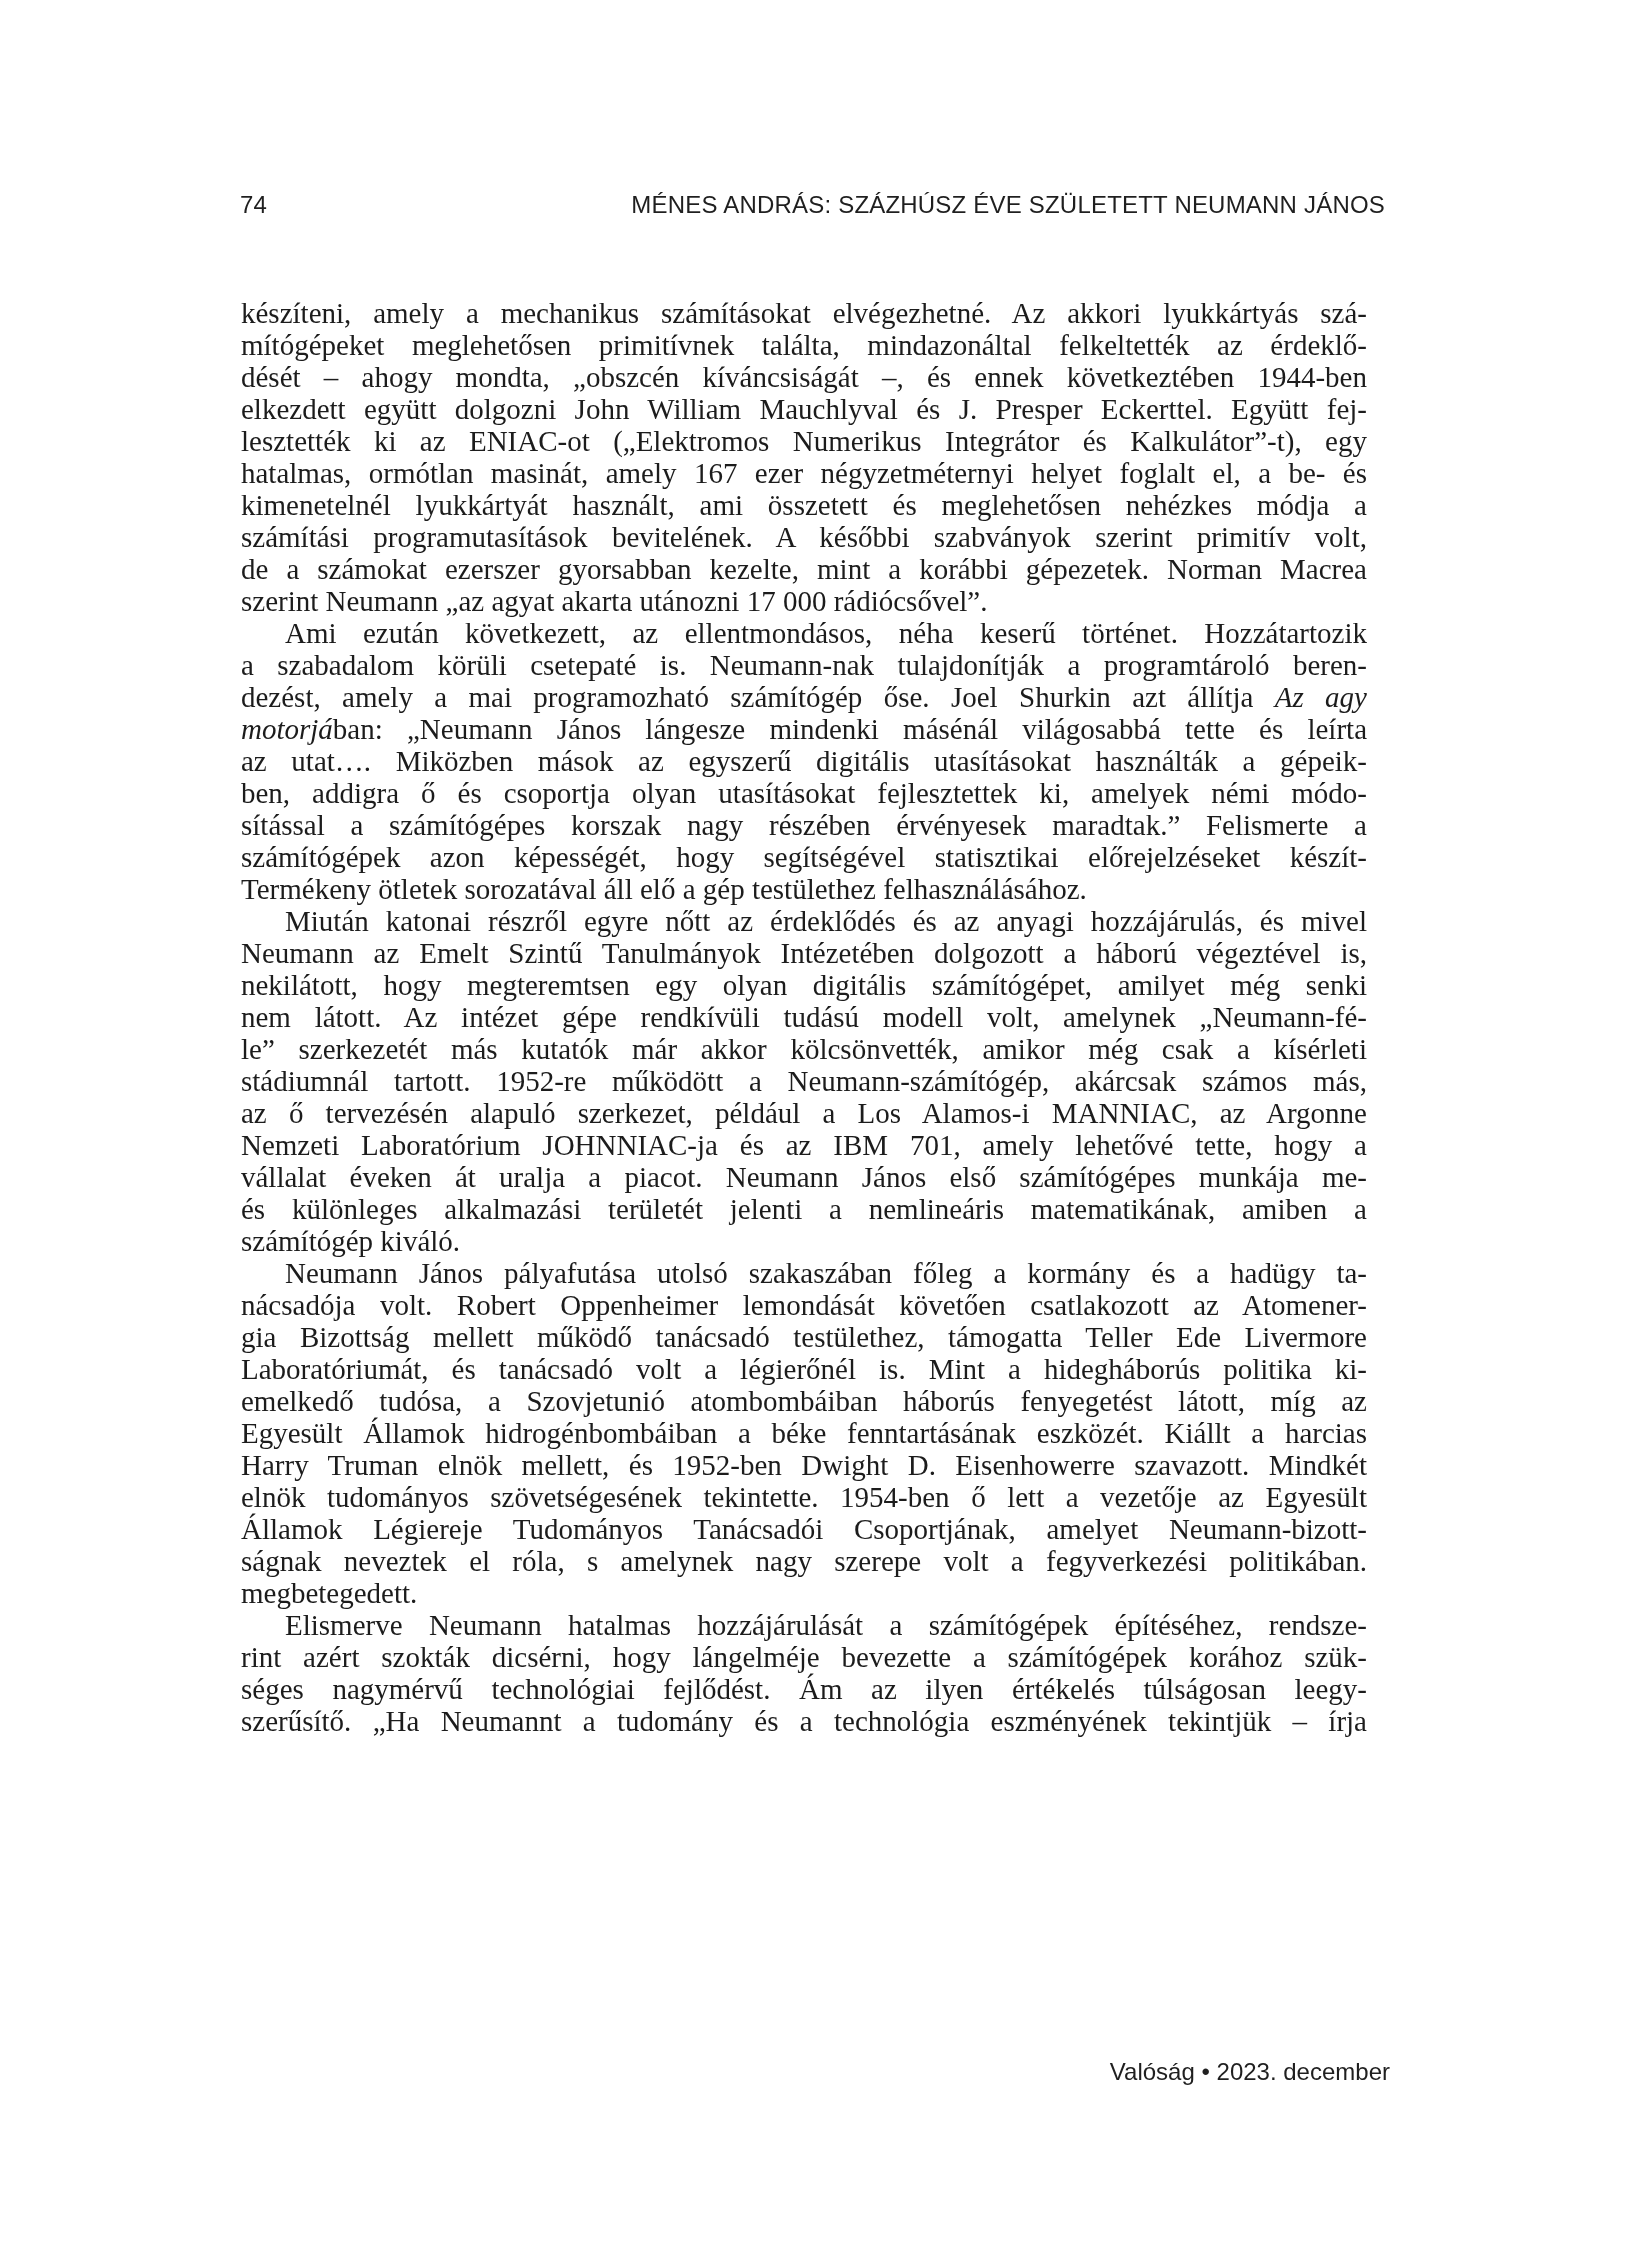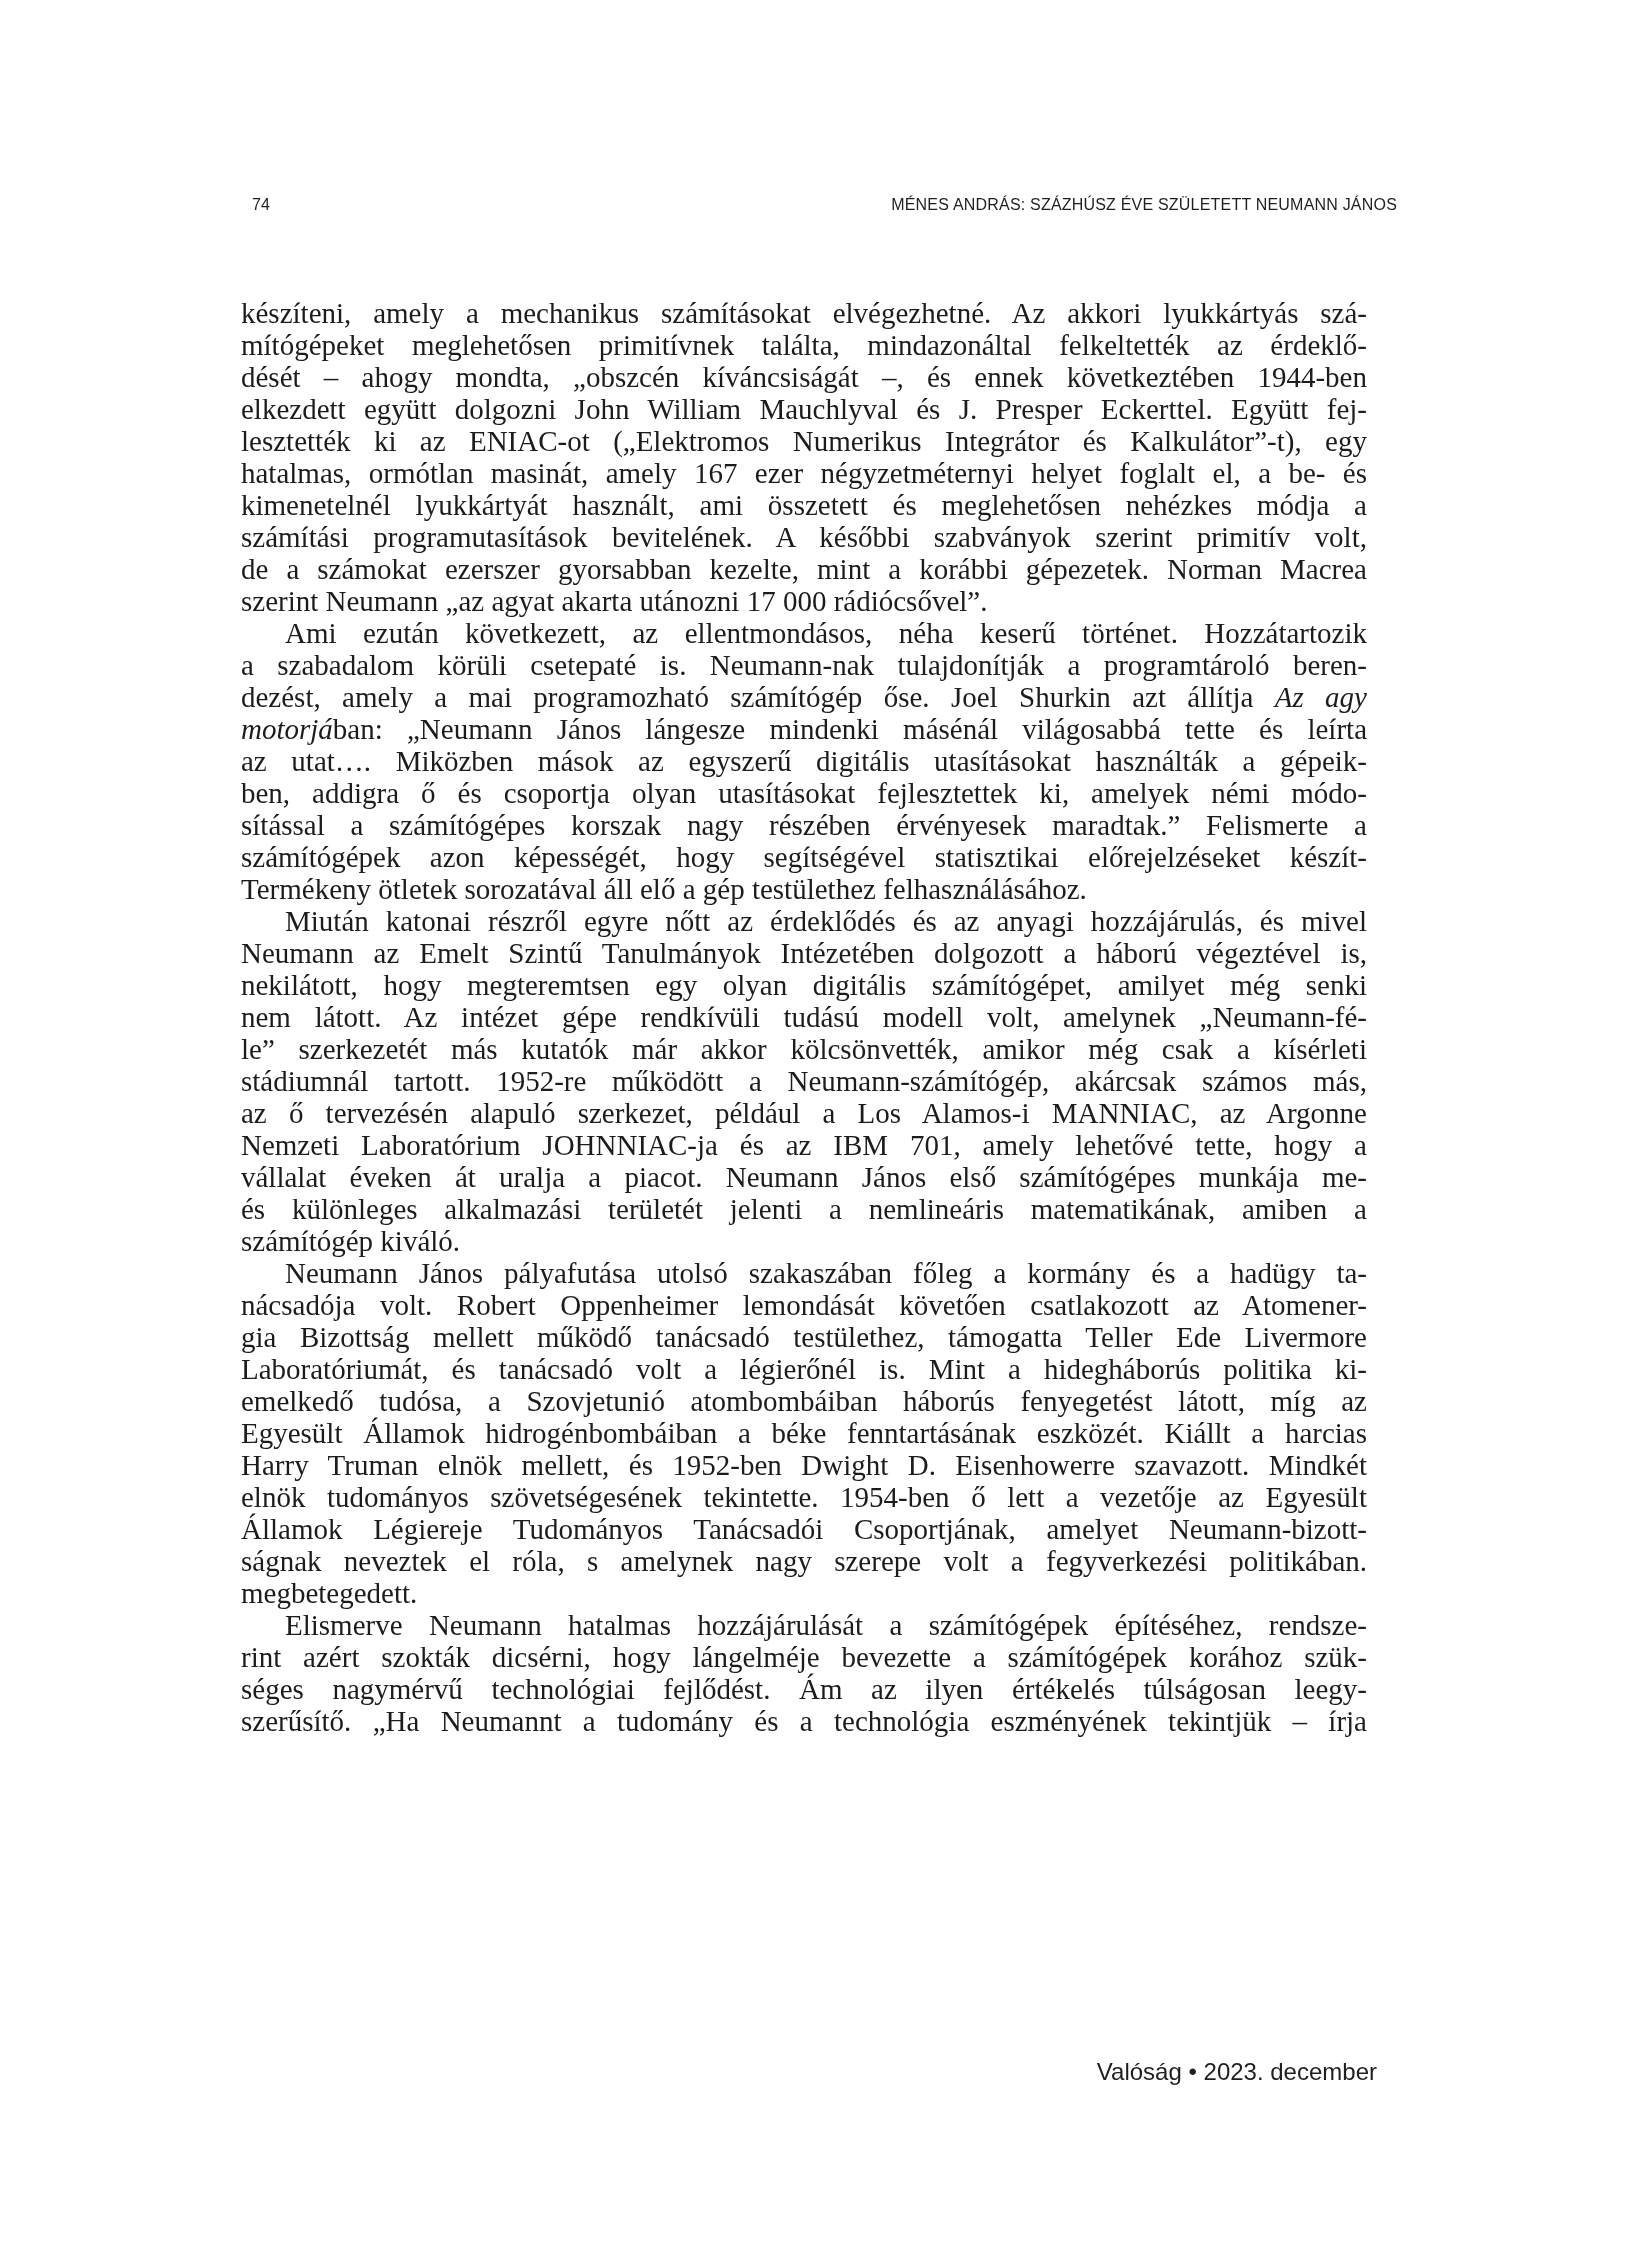--- a/index.html
+++ b/index.html
@@ -1,32 +1,32 @@
 <!DOCTYPE html>
 <html style="font-size:12.3px"><head>
 <meta charset="utf-8">
 <style>
   html, body { margin: 0; padding: 0; background: #ffffff; }
   body { width: 1628px; height: 2261px; position: relative; overflow: hidden; color: #1e1e1e; }
   .page { position: absolute; left: 0; top: 0; width: 1628px; height: 2261px; background: #fff; }
   .running-head {
-    position: absolute; left: 252px; width: 1145px; top: 191px; height: 27.6px;
-    font-family: "Liberation Sans", sans-serif; font-size: 16px; line-height: 27.6px;
+    position: absolute; left: 240px; width: 1145px; top: 191px; height: 27.6px;
+    font-family: "Liberation Sans", sans-serif; font-size: 24px; line-height: 27.6px;
     display: flex; justify-content: space-between; color: #1f1f1f; letter-spacing: 0.2px;
   }
   .body-text {
     position: absolute; left: 241px; width: 1126px; top: 297px;
     font-family: "Liberation Serif", serif; font-size: 29px; line-height: 32px; color: #1c1c1c;
   }
   .line { display: block; height: 32px; white-space: nowrap; text-align: justify; text-align-last: justify; overflow: visible; }
   .line.last { text-align-last: left; }
   .line.indent { padding-left: 44px; }
   .line span.it { font-style: italic; margin-top: 25px; }
   .footer {
-    position: absolute; right: 251px; top: 2058px; height: 27.6px;
+    position: absolute; right: 238px; top: 2058px; height: 27.6px;
     font-family: "Liberation Sans", sans-serif; font-size: 24px; line-height: 27.6px; color: #1f1f1f;
   }
 </style>
 </head>
 <body>
 
 <div class="page">
   <div class="running-head">
     <span>74</span>
     <span>MÉNES ANDRÁS: SZÁZHÚSZ ÉVE SZÜLETETT NEUMANN JÁNOS</span>

